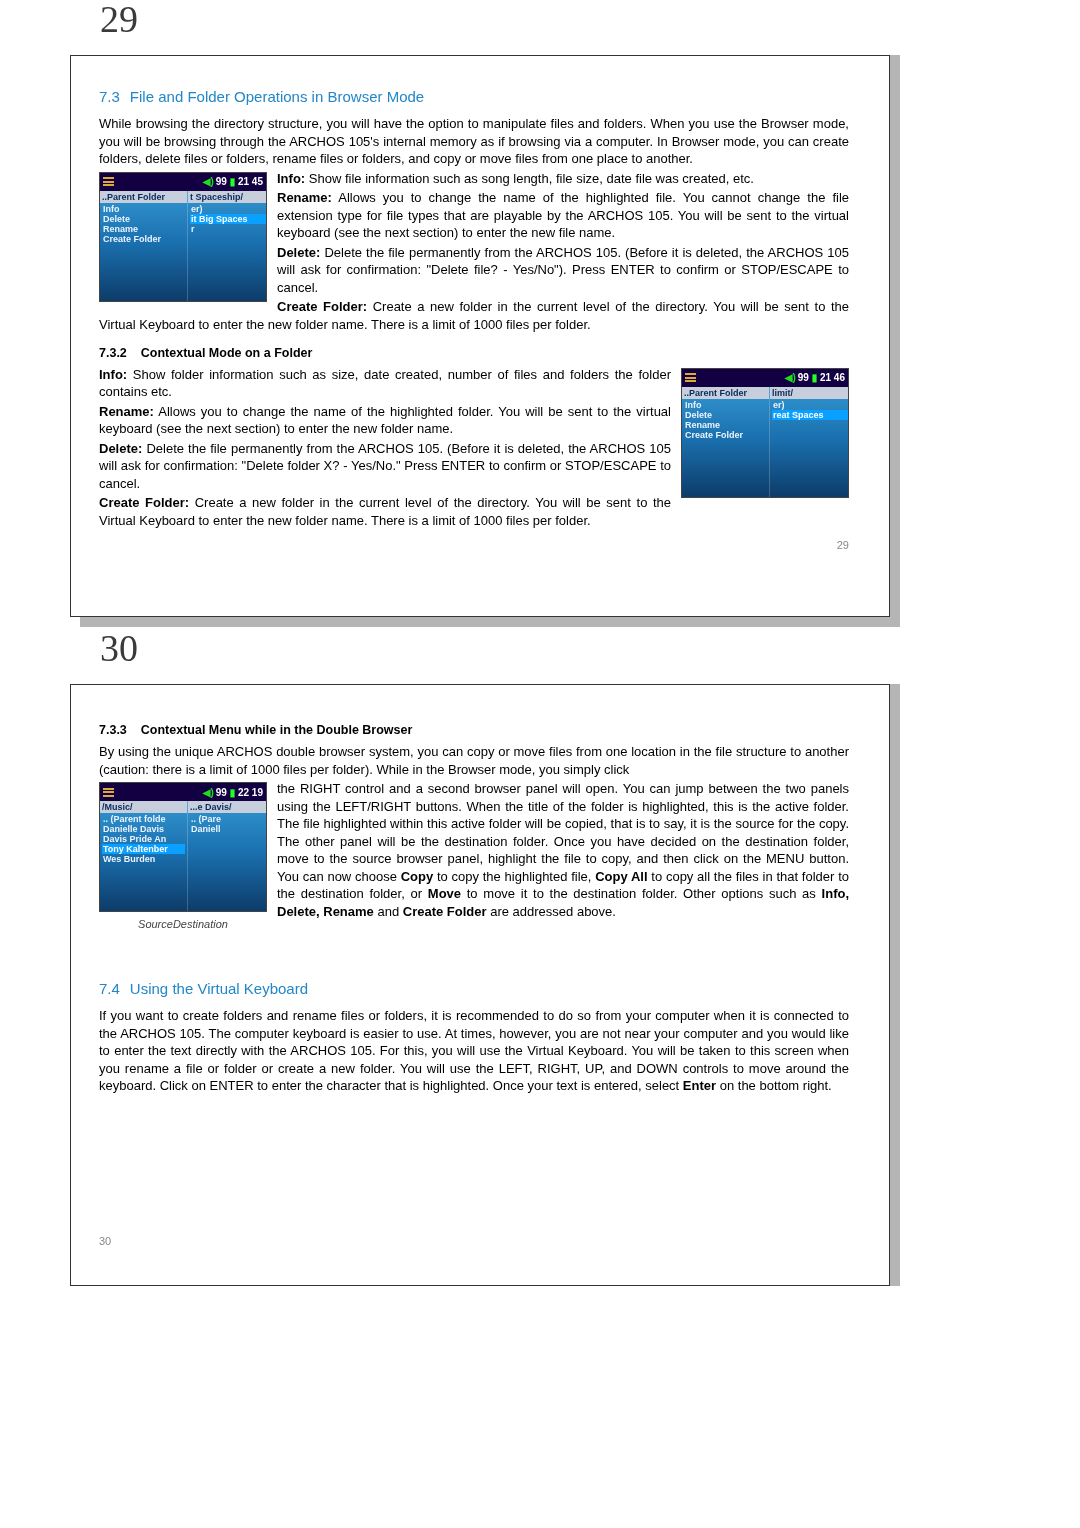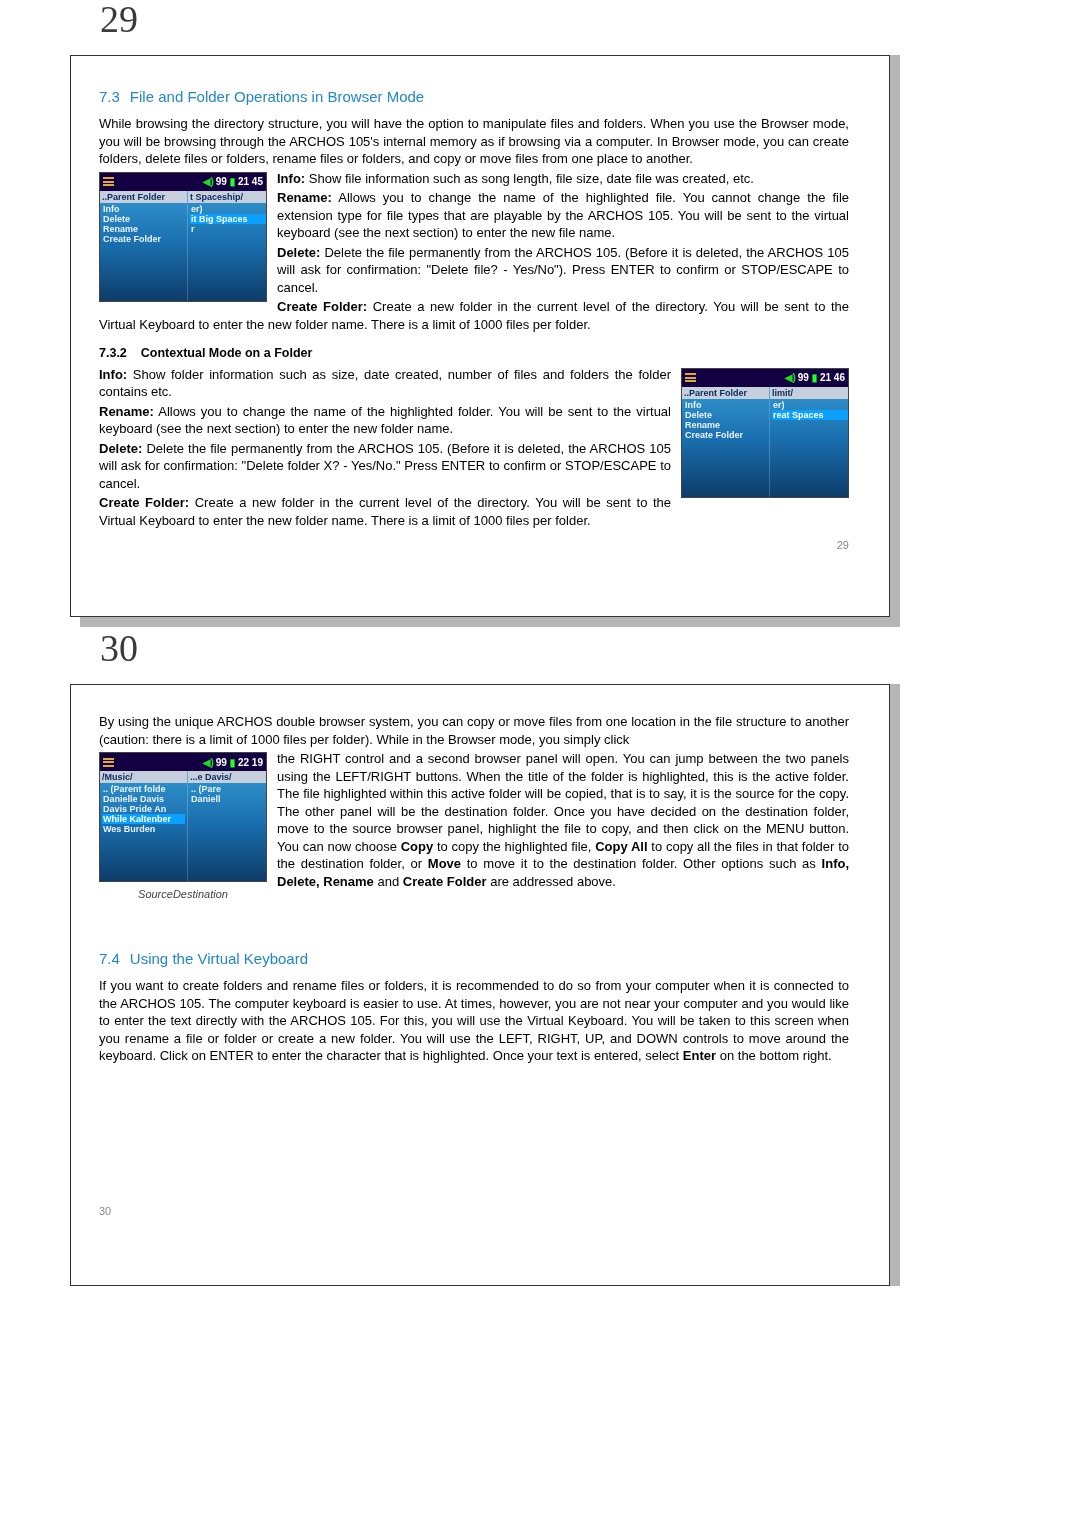--- a/index.html
+++ b/index.html
@@ -244,37 +244,40 @@
 
 <div style="height:12px"></div>
 
 <div class="page-wrap">
   <div class="big-page-num">30</div>
   <div class="page-frame">
     <div class="page-shadow-right"></div>
     <div class="page-shadow-bottom"></div>
     <div class="page-border" style="min-height:560px;">
 
+      <div class="sub-heading">
+        <span class="sn">7.3.3</span><span>Contextual Menu while in the Double Browser</span>
+      </div>
 
       <p>By using the unique ARCHOS double browser system, you can copy or move files from one location in the file structure to another (caution: there is a limit of 1000 files per folder). While in the Browser mode, you simply click</p>
 
       <div class="float-left" style="width:168px">
 
         <div class="screenshot">
           <div class="titlebar">
             <span class="burger"></span>
             <span><span class="spk">◀)</span><span>99</span> <span style="color:#2f2">▮</span> <span>22 19</span></span>
           </div>
           <div class="pane">
             <div class="col">
               <div class="hdr">/Music/</div>
               <div class="item">.. (Parent folde</div>
               <div class="item">Danielle Davis</div>
               <div class="item">Davis Pride An</div>
-              <div class="item hl">While Kaltenber</div>
+              <div class="item hl">Tony Kaltenber</div>
               <div class="item">Wes Burden</div>
             </div>
             <div class="col">
               <div class="hdr">...e Davis/</div>
               <div class="item">.. (Pare</div>
               <div class="item">Daniell</div>
             </div>
           </div>
         </div>
         <div style="height:6px"></div>

